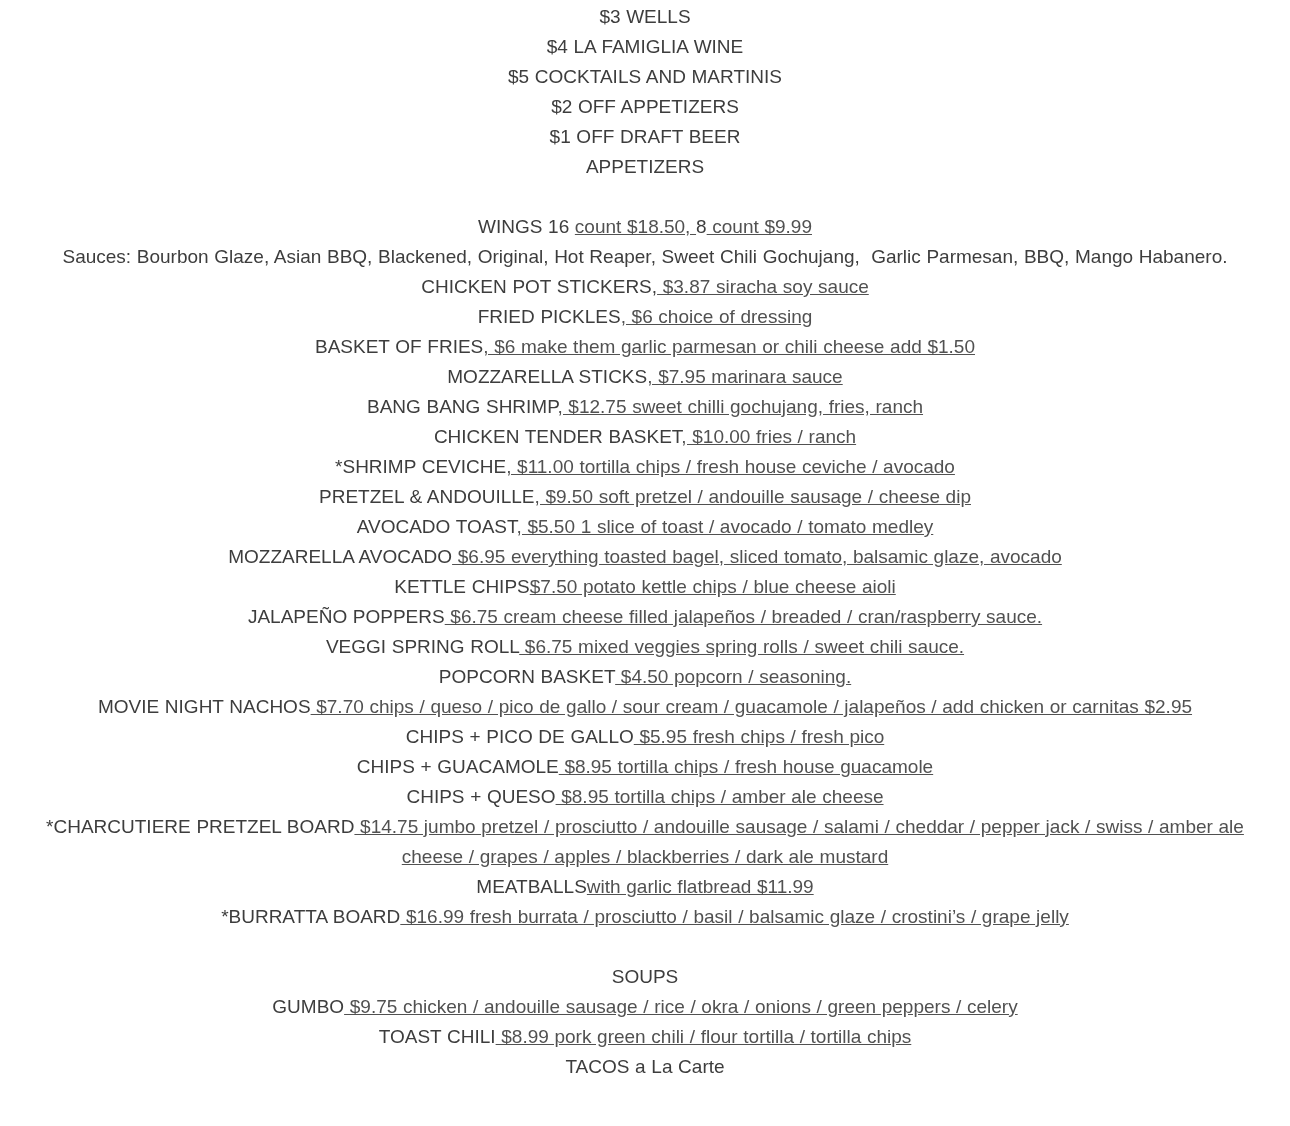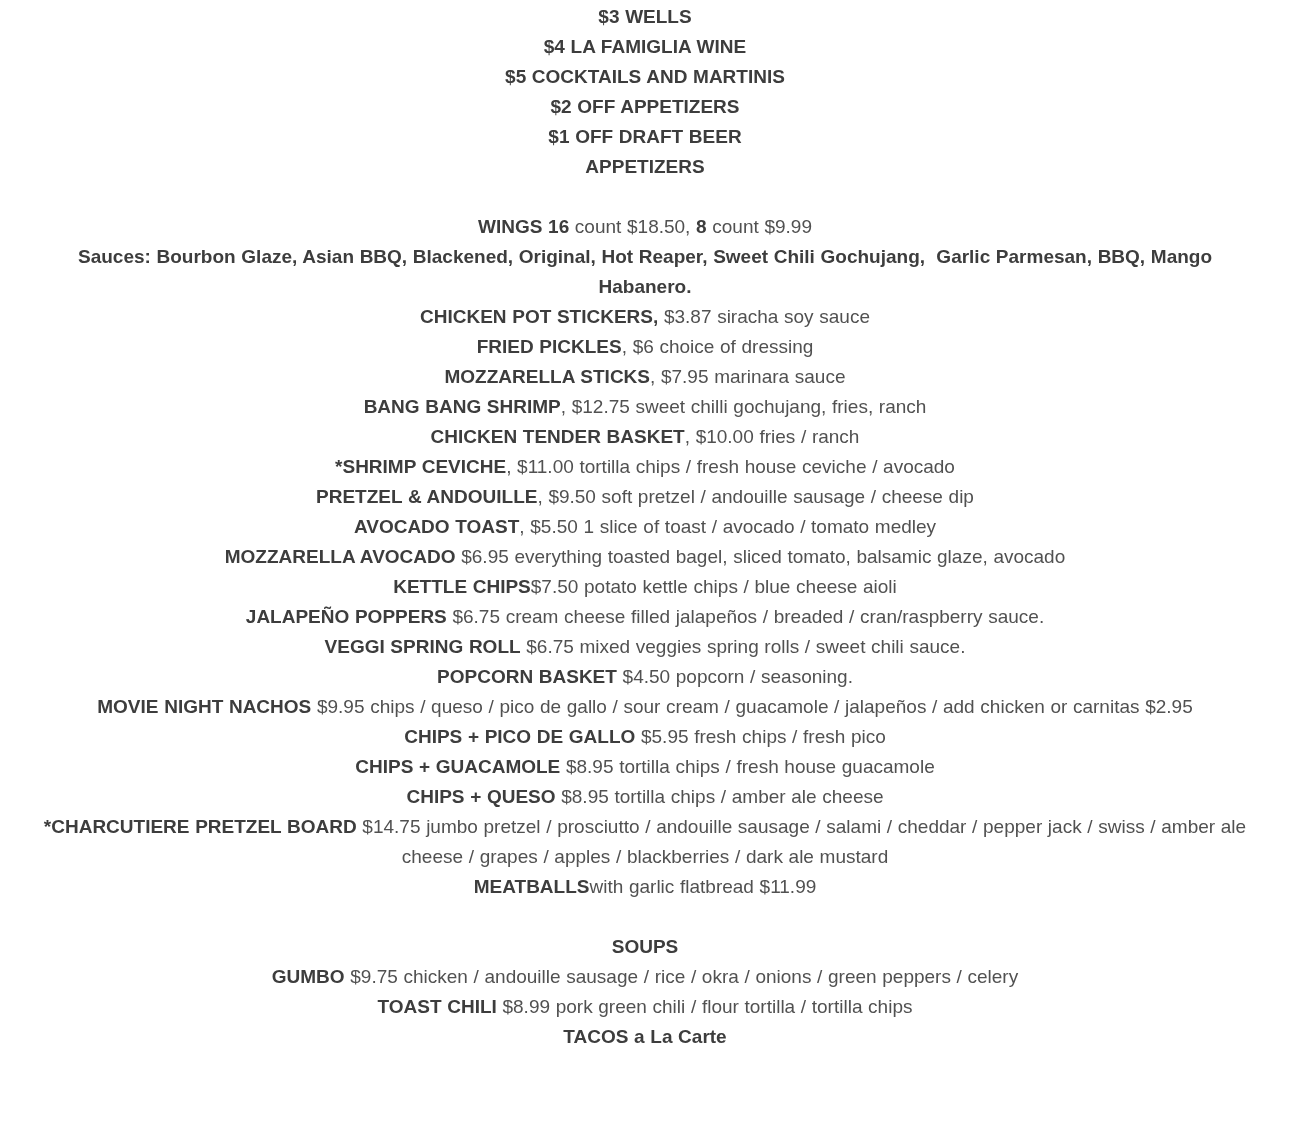--- a/index.html
+++ b/index.html
@@ -25,58 +25,61 @@
     padding-top: 2px;
     text-align: center;
     font-size: 19px;
     line-height: 30px;
     color: var(--regular-color);
     word-spacing: 0.02em;
   }
   .line { min-height: 30px; }
   .line.blank { height: 30px; }
   .seg-bold {
-    font-weight: 700;
+    font-weight: 400;
     color: var(--bold-color);
   }
   .seg-reg {
     font-weight: 400;
     color: var(--regular-color);
+    text-decoration: underline;
   }
 </style>
 </head>
 <body>
 
 <div class="menu-body">
     <div class="line"><span class="seg-bold">$3 WELLS</span></div>
     <div class="line"><span class="seg-bold">$4 LA FAMIGLIA WINE</span></div>
     <div class="line"><span class="seg-bold">$5 COCKTAILS AND MARTINIS</span></div>
     <div class="line"><span class="seg-bold">$2 OFF APPETIZERS</span></div>
     <div class="line"><span class="seg-bold">$1 OFF DRAFT BEER</span></div>
     <div class="line"><span class="seg-bold">APPETIZERS</span></div>
     <div class="line blank"></div>
     <div class="line"><span class="seg-bold">WINGS 16 </span><span class="seg-reg">count $18.50, </span><span class="seg-bold">8</span><span class="seg-reg"> count $9.99</span></div>
     <div class="line"><span class="seg-bold">Sauces: Bourbon Glaze, Asian BBQ, Blackened, Original, Hot Reaper, Sweet Chili Gochujang,&nbsp; Garlic Parmesan, BBQ, Mango Habanero.</span></div>
     <div class="line"><span class="seg-bold">CHICKEN POT STICKERS,</span><span class="seg-reg"> $3.87 siracha soy sauce</span></div>
     <div class="line"><span class="seg-bold">FRIED PICKLES</span><span class="seg-reg">, $6 choice of dressing</span></div>
+    <div class="line"><span class="seg-bold">BASKET OF FRIES</span><span class="seg-reg">, $6 make them garlic parmesan or chili cheese add $1.50</span></div>
     <div class="line"><span class="seg-bold">MOZZARELLA STICKS</span><span class="seg-reg">, $7.95 marinara sauce</span></div>
     <div class="line"><span class="seg-bold">BANG BANG SHRIMP</span><span class="seg-reg">, $12.75 sweet chilli gochujang, fries, ranch</span></div>
     <div class="line"><span class="seg-bold">CHICKEN TENDER BASKET</span><span class="seg-reg">, $10.00 fries / ranch</span></div>
     <div class="line"><span class="seg-bold">*SHRIMP CEVICHE</span><span class="seg-reg">, $11.00 tortilla chips / fresh house ceviche / avocado</span></div>
     <div class="line"><span class="seg-bold">PRETZEL &amp; ANDOUILLE</span><span class="seg-reg">, $9.50 soft pretzel / andouille sausage / cheese dip</span></div>
     <div class="line"><span class="seg-bold">AVOCADO TOAST</span><span class="seg-reg">, $5.50 1 slice of toast / avocado / tomato medley</span></div>
     <div class="line"><span class="seg-bold">MOZZARELLA AVOCADO</span><span class="seg-reg"> $6.95 everything toasted bagel, sliced tomato, balsamic glaze, avocado</span></div>
     <div class="line"><span class="seg-bold">KETTLE CHIPS</span><span class="seg-reg">$7.50 potato kettle chips / blue cheese aioli</span></div>
     <div class="line"><span class="seg-bold">JALAPEÑO POPPERS</span><span class="seg-reg"> $6.75 cream cheese filled jalapeños / breaded / cran/raspberry sauce.</span></div>
     <div class="line"><span class="seg-bold">VEGGI SPRING ROLL</span><span class="seg-reg"> $6.75 mixed veggies spring rolls / sweet chili sauce.</span></div>
     <div class="line"><span class="seg-bold">POPCORN BASKET</span><span class="seg-reg"> $4.50 popcorn / seasoning.</span></div>
-    <div class="line"><span class="seg-bold">MOVIE NIGHT NACHOS</span><span class="seg-reg"> $9.95 chips / queso / pico de gallo / sour cream / guacamole / jalapeños / add chicken or carnitas $2.95</span></div>
+    <div class="line"><span class="seg-bold">MOVIE NIGHT NACHOS</span><span class="seg-reg"> $7.70 chips / queso / pico de gallo / sour cream / guacamole / jalapeños / add chicken or carnitas $2.95</span></div>
     <div class="line"><span class="seg-bold">CHIPS + PICO DE GALLO</span><span class="seg-reg"> $5.95 fresh chips / fresh pico</span></div>
     <div class="line"><span class="seg-bold">CHIPS + GUACAMOLE</span><span class="seg-reg"> $8.95 tortilla chips / fresh house guacamole</span></div>
     <div class="line"><span class="seg-bold">CHIPS + QUESO</span><span class="seg-reg"> $8.95 tortilla chips / amber ale cheese</span></div>
     <div class="line"><span class="seg-bold">*CHARCUTIERE PRETZEL BOARD</span><span class="seg-reg"> $14.75 jumbo pretzel / prosciutto / andouille sausage / salami / cheddar / pepper jack / swiss / amber ale cheese / grapes / apples / blackberries / dark ale mustard</span></div>
     <div class="line"><span class="seg-bold">MEATBALLS</span><span class="seg-reg">with garlic flatbread $11.99</span></div>
+    <div class="line"><span class="seg-bold">*BURRATTA BOARD</span><span class="seg-reg"> $16.99 fresh burrata / prosciutto / basil / balsamic glaze / crostini’s / grape jelly</span></div>
     <div class="line blank"></div>
     <div class="line"><span class="seg-bold">SOUPS</span></div>
     <div class="line"><span class="seg-bold">GUMBO</span><span class="seg-reg"> $9.75 chicken / andouille sausage / rice / okra / onions / green peppers / celery</span></div>
     <div class="line"><span class="seg-bold">TOAST CHILI</span><span class="seg-reg"> $8.99 pork green chili / flour tortilla / tortilla chips</span></div>
     <div class="line"><span class="seg-bold">TACOS a La Carte</span></div>
   </div>
 
 </body></html>

